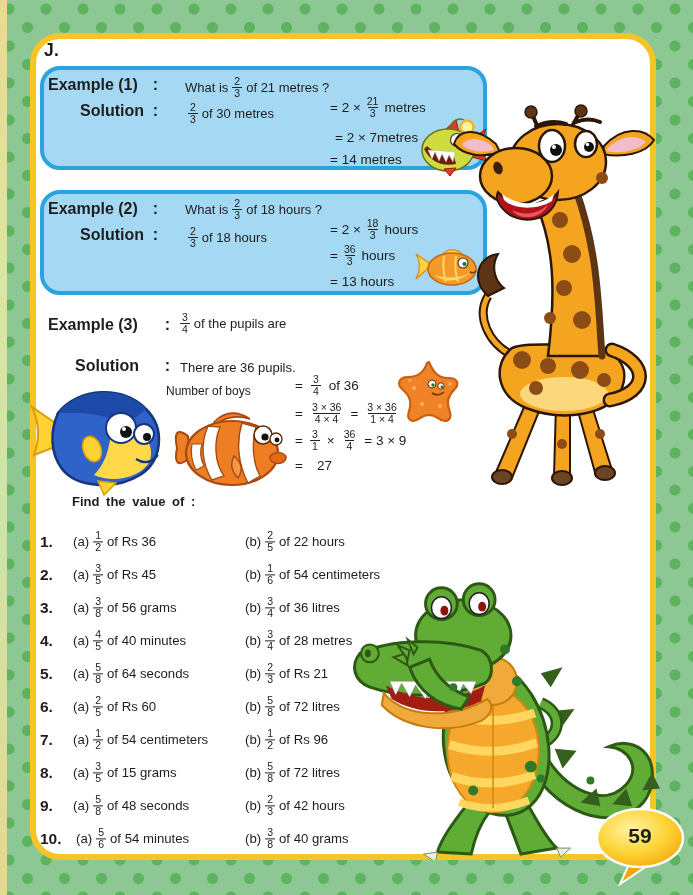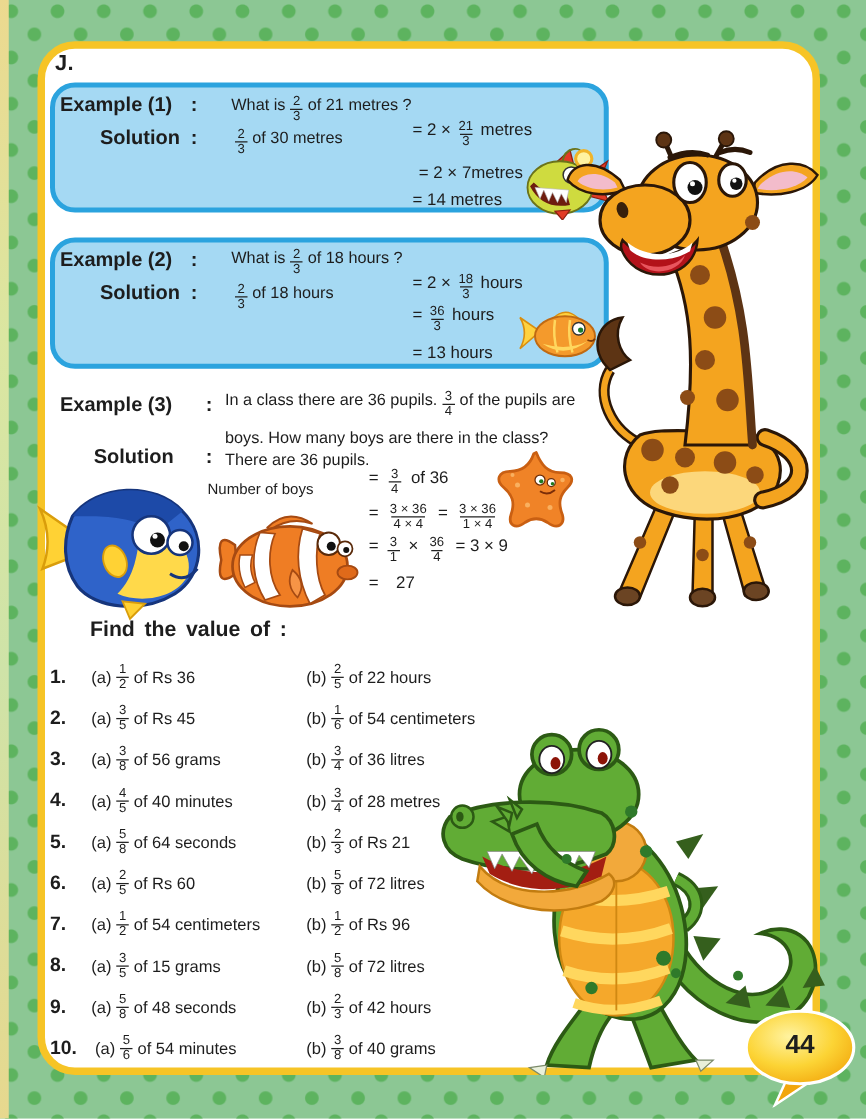--- a/index.html
+++ b/index.html
@@ -9,28 +9,28 @@
     background-image:
       radial-gradient(circle at 9px 9px,#5db35f 5px,rgba(0,0,0,0) 5.9px),
       radial-gradient(circle at 27.5px 27.5px,#5db35f 5px,rgba(0,0,0,0) 5.9px);
     background-size:37px 37px;}
   .edge{position:absolute;left:0;top:0;bottom:0;width:7px;
     background:linear-gradient(180deg,#ecd98f,#dbe6a1 30%,#cfe3a8 60%,#e7d88e);z-index:1}
   .page{position:absolute;left:30px;top:33px;width:626px;height:827px;background:#ffffff;
     border:6px solid #f6c426;border-radius:30px;box-sizing:border-box;z-index:2}
   .bluebox{position:absolute;background:#a5d9f3;border:4px solid #2ba3de;border-radius:20px;box-sizing:border-box;z-index:2}
   .abs{position:absolute;z-index:3}
-  .row{position:absolute;display:flex;align-items:flex-start;gap:4px;white-space:nowrap;z-index:3;font-size:13px}
+  .row{position:absolute;display:flex;align-items:center;gap:4px;white-space:nowrap;z-index:3;font-size:13px}
   .sec{font-size:17.5px;font-weight:bold;letter-spacing:.3px}
   .exl{font-size:16px;font-weight:bold}
   .eq{font-size:13.5px}
   .frac{display:inline-flex;flex-direction:column;align-items:center;line-height:1.06;font-size:10.5px;font-weight:normal;text-align:center}
   .frac .fn{padding:0 2px}
   .frac .fd{border-top:1.3px solid #222;padding:0 2px}
-  .findh{font-size:17px;font-weight:bold;word-spacing:3px}
+  .findh{font-size:13px;font-weight:bold;word-spacing:3px}
   .xrow{position:absolute;left:40px;width:445px;height:30px;z-index:3}
   .xn{position:absolute;left:0;top:50%;transform:translateY(-50%);font-weight:bold;font-size:15.5px}
   .xg{position:absolute;top:50%;transform:translateY(-50%);display:flex;align-items:center;gap:4px;font-size:13.2px;white-space:nowrap}
   .ga{left:33px}
   .gb{left:205px}
   svg.ill{position:absolute;z-index:4}
   .bubble-num{position:absolute;z-index:6;font-weight:bold;font-size:21px;text-align:center}
 </style>
 </head>
 <body>
@@ -147,28 +147,26 @@
     <circle cx="49" cy="19" r="5" fill="#ffffff" stroke="#333333" stroke-width="1.1"></circle>
     <circle cx="50.5" cy="20" r="2.1" fill="#1a7a2a"></circle>
     <path d="M56 28 Q60 30 62 27" fill="none" stroke="#7a3a08" stroke-width="1.4"></path>
   </svg>
 
   <div class="row exl" style="left:48px;top:316px;width:122px;justify-content:space-between">
     <span>Example (3)</span>
       <span>:</span>
   </div>
   <div class="row" style="left:180px;top:312px">
-    <span>In a class there are 36 pupils.</span>
     <span class="frac">
         <span class="fn">3</span>
         <span class="fd">4</span>
       </span>
     <span>of the pupils are</span>
   </div>
-  <span class="abs" style="left:180px;top:342px;font-size:13px">boys. How many boys are there in the class?</span>
   <div class="row exl" style="left:75px;top:357px;width:95px;justify-content:space-between">
     <span>Solution</span>
       <span>:</span>
   </div>
   <span class="abs" style="left:180px;top:360px;font-size:13px">There are 36 pupils.</span>
   <span class="abs" style="left:166px;top:384px;font-size:12px">Number of boys</span>
   <div class="row eq" style="left:295px;top:374px;gap:8px">
     <span>=</span>
     <span class="frac">
         <span class="fn">3</span>
@@ -553,14 +551,14 @@
     <defs>
       <radialGradient id="g59" cx="40%" cy="35%" r="75%">
         <stop offset="0%" stop-color="#fff3a0"></stop>
         <stop offset="55%" stop-color="#fcd435"></stop>
         <stop offset="100%" stop-color="#f2a60c"></stop>
       </radialGradient>
     </defs>
     <path d="M34 56 L24 78 L54 58 Z" fill="#f2a60c" stroke="#ffffff" stroke-width="2"></path>
     <ellipse cx="44" cy="32" rx="43" ry="29" fill="url(#g59)" stroke="#ffffff" stroke-width="2.5"></ellipse>
   </svg>
-  <span class="bubble-num" style="left:596px;top:824px;width:88px">44</span>
+  <span class="bubble-num" style="left:596px;top:824px;width:88px">59</span>
 </div>
 
 </body></html>

